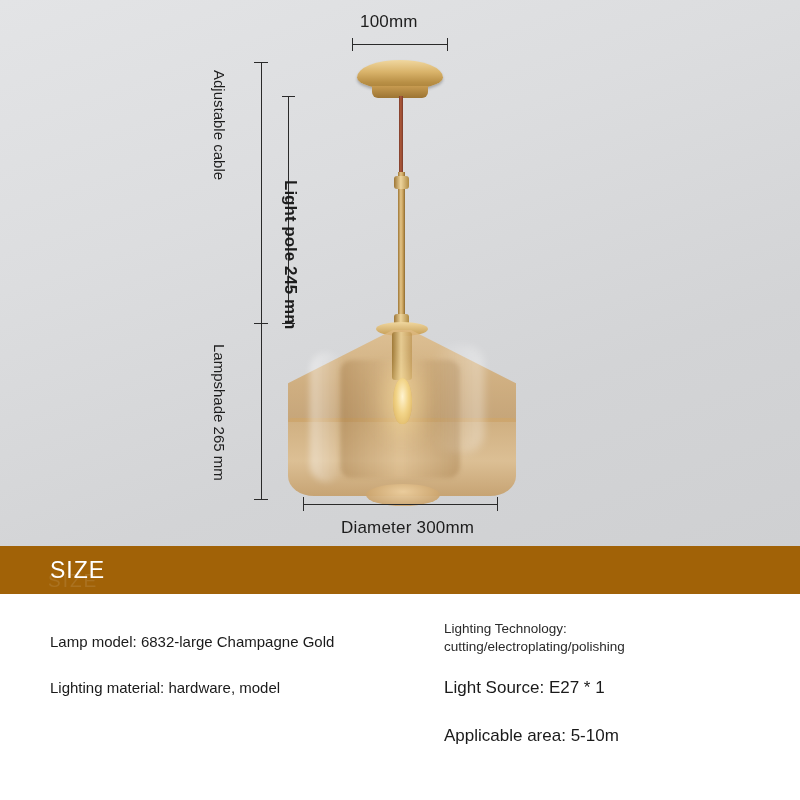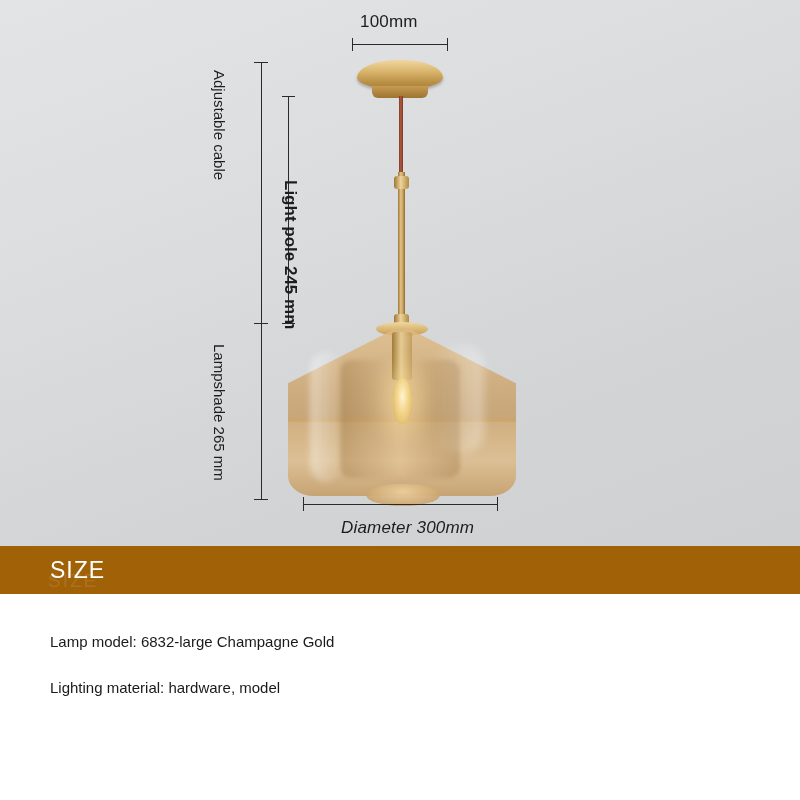--- a/index.html
+++ b/index.html
@@ -304,31 +304,37 @@
     <div class="shade-inner-wall"></div>
     <div class="socket"></div>
     <div class="bulb"></div>
     <div class="shade-gloss-left"></div>
     <div class="shade-gloss-right"></div>
     <div class="shade-bottom-rim"></div>
 
     <div class="line hline" style="left:303px; top:504px; width:195px;"></div>
     <div class="line vline" style="left:303px; top:497px; height:14px;"></div>
     <div class="line vline" style="left:497px; top:497px; height:14px;"></div>
-    <div class="dim-label" style="left:341px; top:518px;font-style:italic;">Diameter 300mm</div>
+    <div class="dim-label" style="left:341px; top:518px;">Diameter 300mm</div>
   </div>
 
   <div class="size-bar">
     <div class="ghost">SIZE</div>
     <div class="title">SIZE</div>
   </div>
 
   <div class="specs">
     <div class="watermark"></div>
 
     <div class="col-left">
       <div class="spec">Lamp model: 6832-large Champagne Gold</div>
       <div class="spec">Lighting material: hardware, model</div>
     </div>
 
+    <div class="col-right">
+      <div class="spec small" style="white-space:pre-line;">Lighting Technology:
+cutting/electroplating/polishing</div>
+      <div class="spec big">Light Source: E27 * 1</div>
+      <div class="spec big">Applicable area: 5-10m</div>
+    </div>
   </div>
 
 </div>
 
 </body></html>

